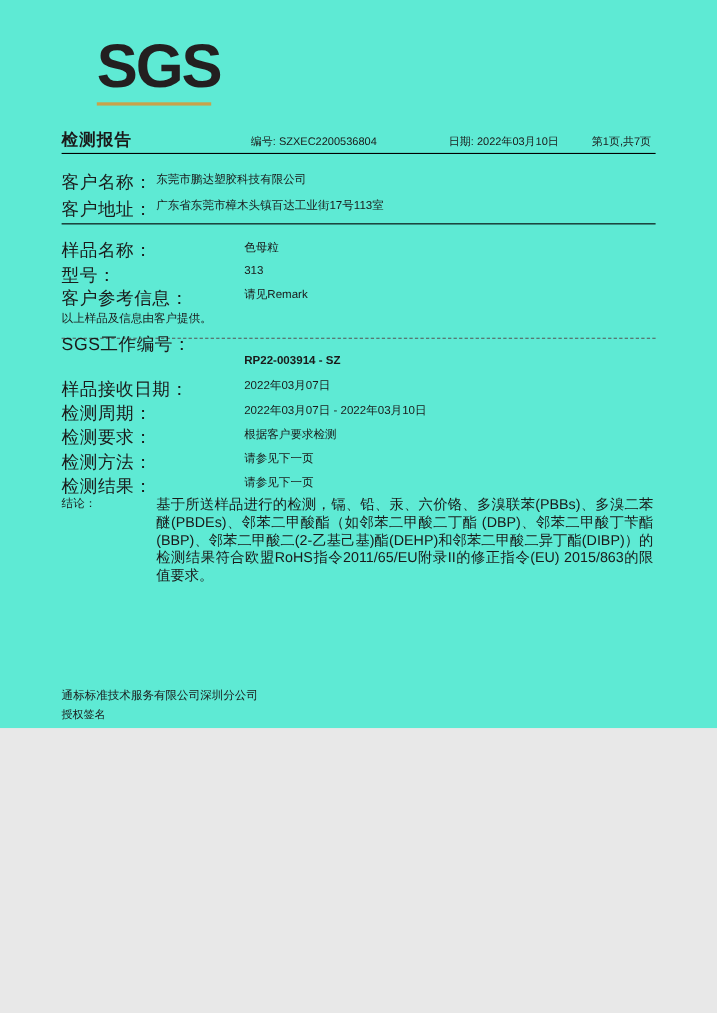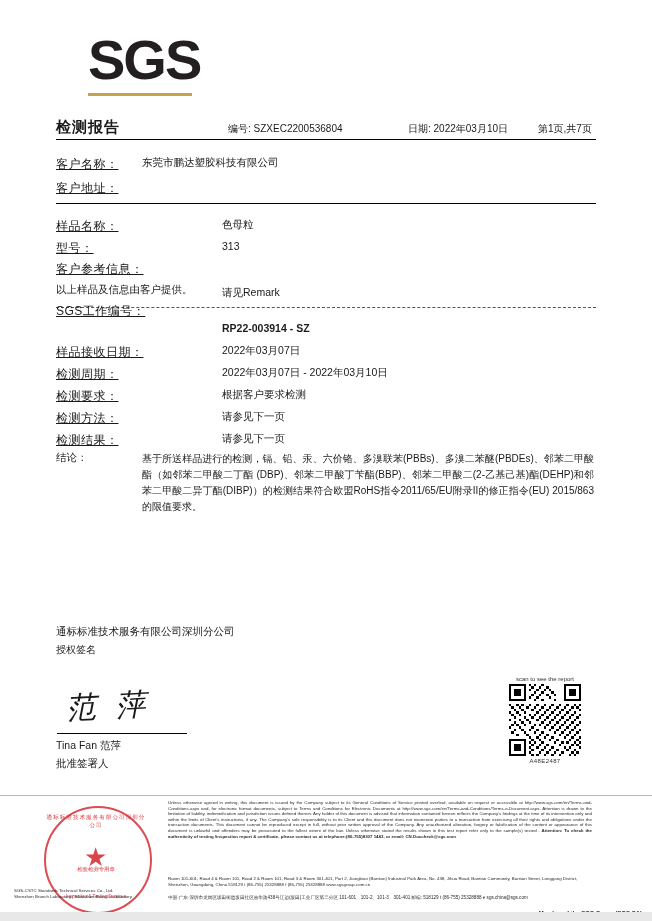--- a/index.html
+++ b/index.html
@@ -6,22 +6,22 @@
     margin: 0;
     padding: 0;
     background: #e8e8e8;
   }
   body {
     font-family: "Liberation Sans", sans-serif;
   }
   .page {
     position: relative;
     width: 652px;
-    height: 912px;
-    background: #ffffff;
+    height: 662px;
+    background: #5eead4;
     overflow: hidden;
   }
   .sgs-logo {
     position: absolute;
     left: 88px;
     top: 32px;
     font-family: "Liberation Sans", sans-serif;
     font-weight: bold;
     font-size: 56px;
     letter-spacing: -2px;
@@ -71,24 +71,23 @@
     left: 56px;
     width: 540px;
     border-top: 1px solid #000;
   }
   .rule.dashed {
     border-top: 1px dashed #555;
   }
   .f-label {
     position: absolute;
     left: 56px;
-    font-size: 12px;
+    font-size: 16px;
     color: #1a1a1a;
     letter-spacing: .5px;
-    text-decoration: underline;
   }
   .f-value {
     position: absolute;
     left: 142px;
     font-size: 10.5px;
     color: #1a1a1a;
   }
   .f-value.col2 {
     left: 222px;
     text-align: right;
@@ -104,21 +103,21 @@
     left: 56px;
     top: 451px;
     font-size: 10.5px;
     color: #1a1a1a;
   }
   .concl-body {
     position: absolute;
     left: 142px;
     top: 451px;
     width: 452px;
-    font-size: 10px;
+    font-size: 13px;
     line-height: 16px;
     color: #1a1a1a;
     text-align: justify;
   }
   .sig-company {
     position: absolute;
     left: 56px;
     top: 625px;
     font-size: 10.5px;
     color: #1a1a1a;
@@ -311,31 +310,32 @@
   <div class="hdr-no">编号: SZXEC2200536804</div>
   <div class="hdr-date">日期: 2022年03月10日</div>
   <div class="hdr-page">第1页,共7页</div>
 
   <div class="rule" style="top:139px;"></div>
 
   <div class="f-label" style="top:156px;">客户名称：</div>
   <div class="f-value" style="top:156px;">东莞市鹏达塑胶科技有限公司</div>
 
   <div class="f-label" style="top:180px;">客户地址：</div>
+  <div class="f-value" style="top:180px;">广东省东莞市樟木头镇百达工业街17号113室</div>
 
   <div class="rule" style="top:203px;"></div>
 
   <div class="f-label" style="top:218px;">样品名称：</div>
   <div class="f-value col2" style="top:218px;">色母粒</div>
 
   <div class="f-label" style="top:240px;">型号：</div>
   <div class="f-value col2" style="top:240px;">313</div>
 
   <div class="f-label" style="top:261px;">客户参考信息：</div>
-  <div class="f-value col2" style="top:261px;margin-top:25px;">请见Remark</div>
+  <div class="f-value col2" style="top:261px;">请见Remark</div>
 
   <div class="note" style="top:283px;">以上样品及信息由客户提供。</div>
 
   <div class="rule dashed" style="top:307px;"></div>
 
   <div class="f-label" style="top:303px;">SGS工作编号：</div>
   <div class="f-value col2" style="top:322px;font-weight:bold;">RP22-003914 - SZ</div>
 
   <div class="f-label" style="top:344px;">样品接收日期：</div>
   <div class="f-value col2" style="top:344px;">2022年03月07日</div>

